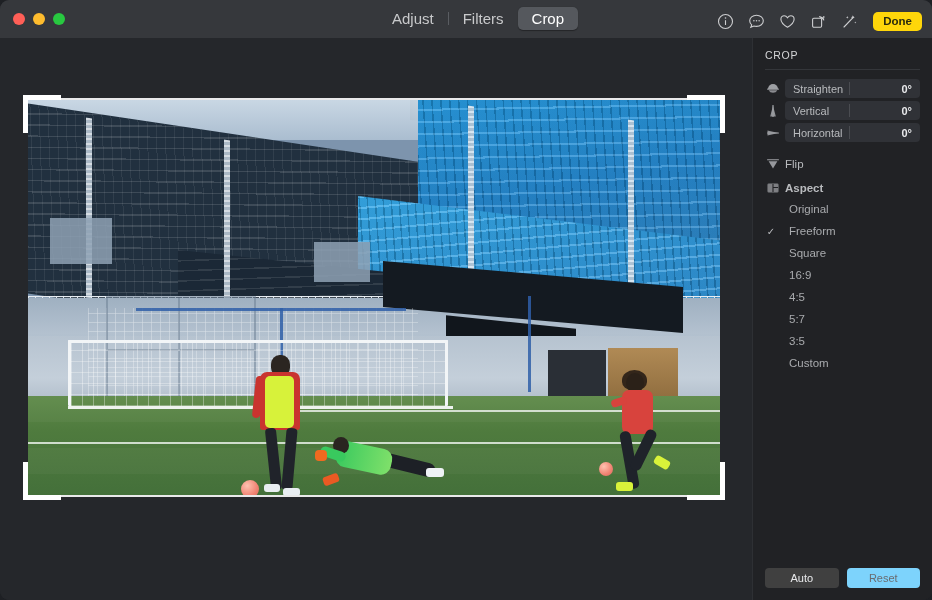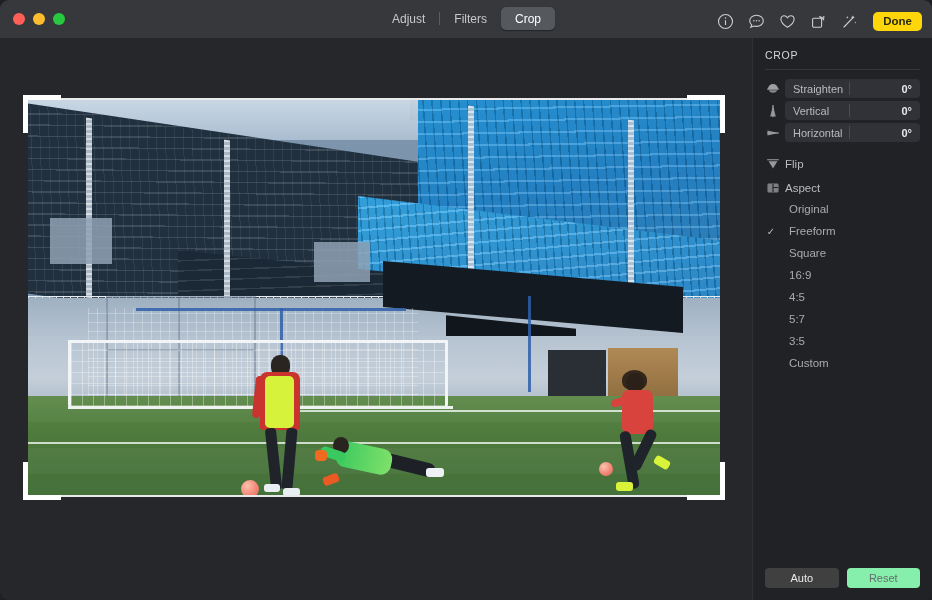--- a/index.html
+++ b/index.html
@@ -32,21 +32,21 @@
 
   .segmented {
     position: absolute; left: 378px; top: 7px;
     height: 23px;
     display: flex; align-items: stretch;
     border-radius: 6px;
   }
   .seg {
     display: flex; align-items: center; justify-content: center;
     padding: 0 14px;
-    font-size: 12px;
+    font-size: 15px;
     color: #c8c9cb;
     border-radius: 5px;
     position: relative;
   }
   .seg.active {
     background: #55585d;
     color: #ffffff;
     box-shadow: 0 0.5px 1px rgba(0,0,0,0.35);
   }
   .seg-sep {
@@ -346,21 +346,21 @@
   .row-value {
     margin-left: auto; margin-right: 8px;
     font-size: 11px; color: #e8e9eb; font-weight: bold;
   }
   .menu-row {
     display: flex; align-items: center;
     height: 21px; margin: 0 12px;
     cursor: default;
   }
   .menu-row.flip { margin-top: 11px; }
-  .menu-row.aspect { margin-top: 3px; }
+  .menu-row.aspect { margin-top: 3px; font-weight: bold; }
   .menu-label {
     font-size: 11.5px; color: #b9bbbe;
   }
   .aspect-item {
     display: flex; align-items: center;
     height: 22px; padding-left: 12px;
   }
   .check {
     width: 12px; font-size: 10px; color: #b9bbbe;
     margin-right: 4px; text-align: center;
@@ -373,21 +373,21 @@
     position: absolute; bottom: 12px; left: 12px; right: 12px;
     display: flex; gap: 8px;
   }
   .btn {
     flex: 1; height: 20px;
     border-radius: 4px;
     display: flex; align-items: center; justify-content: center;
     font-size: 11px;
   }
   .btn.enabled { background: #404040; color: #e8e9eb; }
-  .btn.disabled { background: #86efac; color: #6a6c70; }
+  .btn.disabled { background: #7dd3fc; color: #6a6c70; }
 </style>
 </head>
 <body>
 
 <div class="window">
 
   <div class="titlebar">
     <div class="traffic">
       <div class="dot red"></div>
       <div class="dot yellow"></div>

